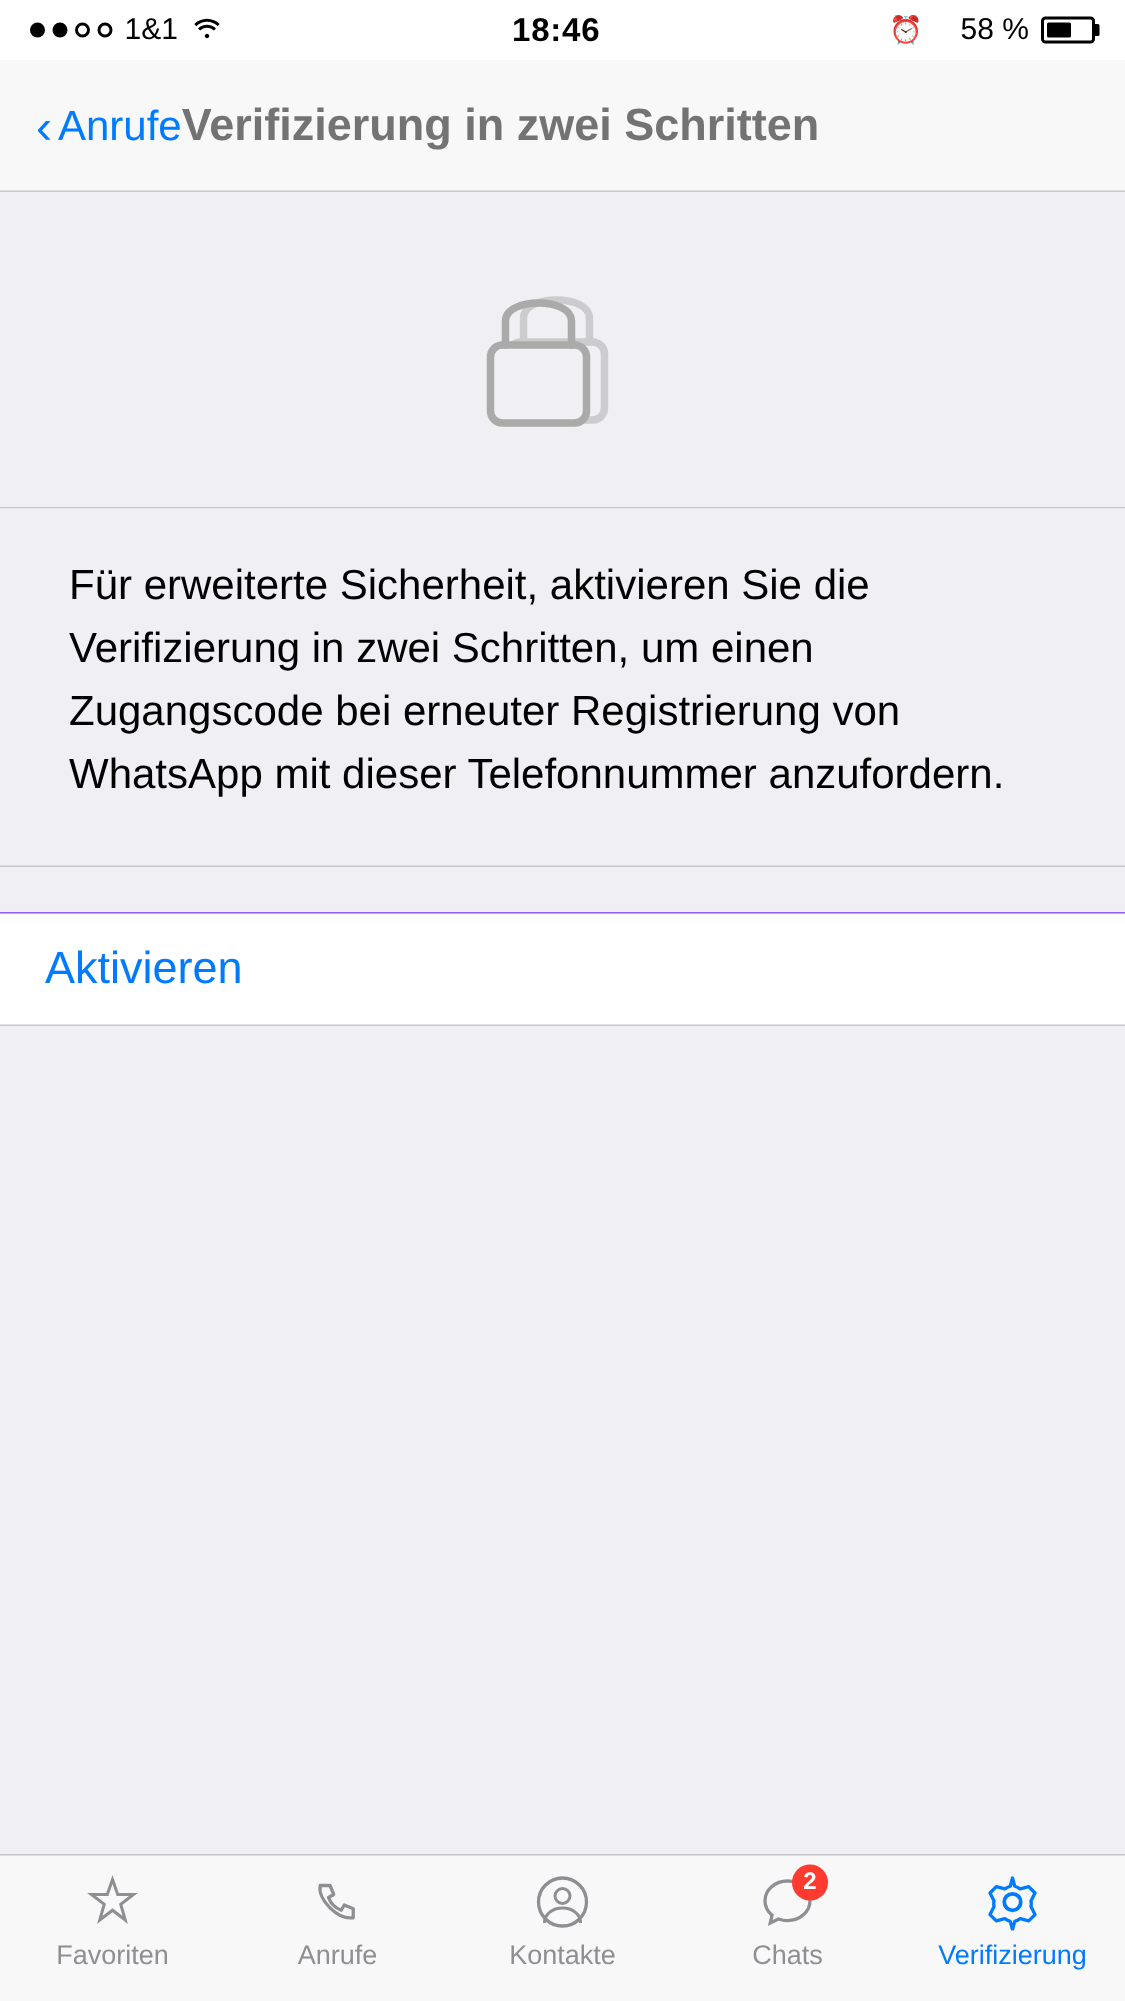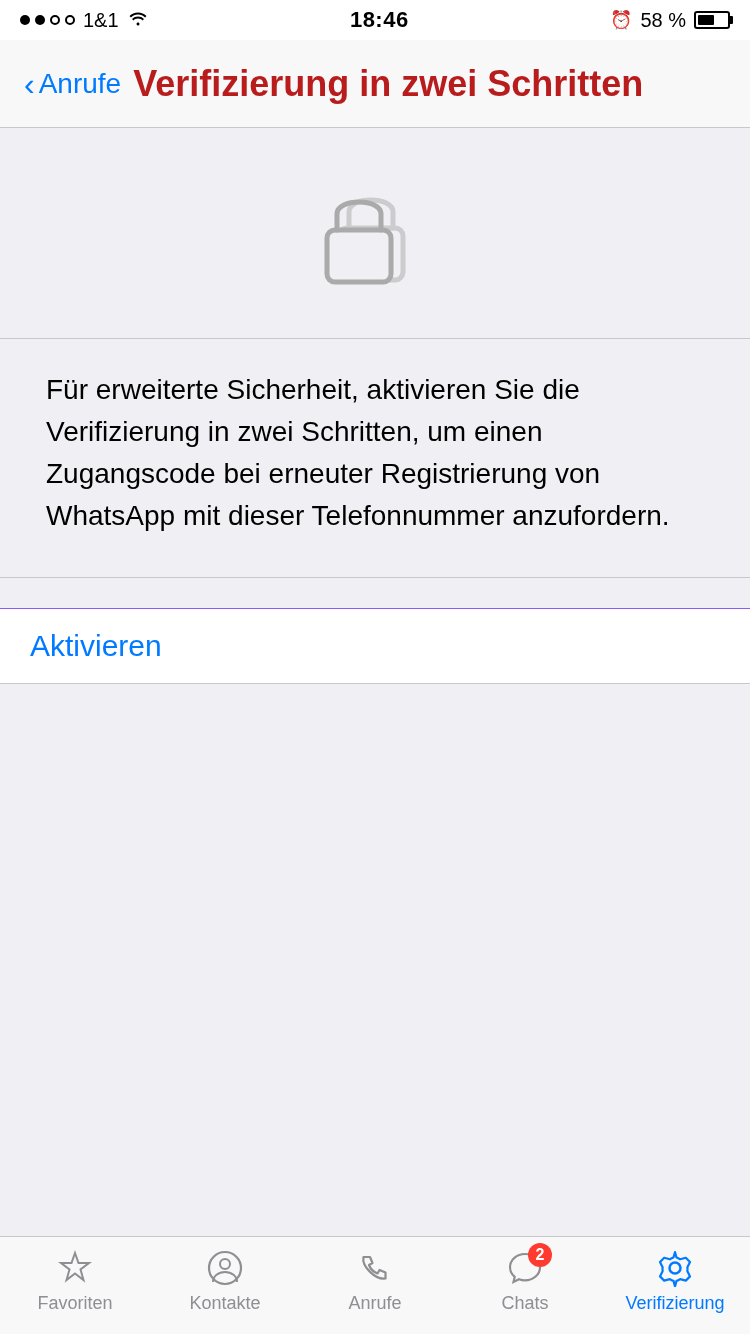--- a/index.html
+++ b/index.html
@@ -109,24 +109,23 @@
       white-space: nowrap;
     }
     .nav-back-chevron {
       font-size: 32px;
       line-height: 1;
     }
     .nav-back-text {
       font-size: 28px;
     }
     .nav-title {
-      font-size: 36px;
+      font-size: 30px;
       font-weight: 600;
-      color: #b91c1c;
-      margin-left: 12px;
+      color: #737373;
     }
 
     
     .content {
       background: #efeff4;
     }
 
     
     .lock-section {
       background: #efeff4;
@@ -255,21 +254,21 @@
       <svg width="22" height="16" viewBox="0 0 22 16">
         <path d="M11 12.5c0.828 0 1.5 0.672 1.5 1.5s-0.672 1.5-1.5 1.5-1.5-0.672-1.5-1.5 0.672-1.5 1.5-1.5z" fill="#000"></path>
         <path d="M11 8.5c1.8 0 3.4 0.73 4.57 1.9l1.42-1.42C15.35 7.34 13.27 6.5 11 6.5s-4.35 0.84-6 2.48l1.43 1.42C7.6 9.23 9.2 8.5 11 8.5z" fill="#000"></path>
         <path d="M11 4.5c2.76 0 5.26 1.12 7.07 2.93l1.41-1.41C17.37 3.9 14.34 2.5 11 2.5S4.63 3.9 2.52 6.02l1.41 1.41C5.74 5.62 8.24 4.5 11 4.5z" fill="#000"></path>
       </svg>
     </span>
   </div>
   <div class="status-center">18:46</div>
   <div class="status-right">
     <span>⏰</span>
-    <span style="font-size:20px;">58 %</span>
+    <span style="font-size:20px;margin-left:17px;">58 %</span>
     <div class="battery">
       <div class="battery-fill"></div>
     </div>
   </div>
 </div>
 
 <div class="nav-bar">
   <a class="nav-back">
     <span class="nav-back-chevron">‹</span>
     <span class="nav-back-text">Anrufe</span>
@@ -317,40 +316,40 @@
       <svg viewBox="0 0 38 38" fill="none" xmlns="http://www.w3.org/2000/svg">
         <polygon points="19,4 22.5,14 33,14 24.5,20.5 27.5,31 19,24.5 10.5,31 13.5,20.5 5,14 15.5,14" stroke="#8e8e93" stroke-width="2" fill="none"></polygon>
       </svg>
     </div>
     <span class="tab-label">Favoriten</span>
   </div>
 
   <div class="tab-item">
     <div class="tab-icon">
       <svg viewBox="0 0 38 38" fill="none" xmlns="http://www.w3.org/2000/svg">
+        <path d="M8 8h6l2.5 6-3.5 2c1.5 4 4.5 7 8.5 8.5l2-3.5 6 2.5v6c-10 1.5-24-12-22-21.5z" stroke="#8e8e93" stroke-width="2.2" fill="none" stroke-linejoin="round"></path>
+      </svg>
+    </div>
+    <span class="tab-label">Anrufe</span>
+  </div>
+
+  <div class="tab-item">
+    <div class="tab-icon">
+      <svg viewBox="0 0 38 38" fill="none" xmlns="http://www.w3.org/2000/svg">
         <circle cx="19" cy="19" r="16" stroke="#8e8e93" stroke-width="2.2" fill="none"></circle>
         <circle cx="19" cy="15" r="5" stroke="#8e8e93" stroke-width="2" fill="none"></circle>
         <path d="M7 33c0-6 5.4-10 12-10s12 4 12 10" stroke="#8e8e93" stroke-width="2" fill="none"></path>
       </svg>
     </div>
     <span class="tab-label">Kontakte</span>
   </div>
 
   <div class="tab-item">
     <div class="tab-icon">
       <svg viewBox="0 0 38 38" fill="none" xmlns="http://www.w3.org/2000/svg">
-        <path d="M8 8h6l2.5 6-3.5 2c1.5 4 4.5 7 8.5 8.5l2-3.5 6 2.5v6c-10 1.5-24-12-22-21.5z" stroke="#8e8e93" stroke-width="2.2" fill="none" stroke-linejoin="round"></path>
-      </svg>
-    </div>
-    <span class="tab-label">Anrufe</span>
-  </div>
-
-  <div class="tab-item">
-    <div class="tab-icon">
-      <svg viewBox="0 0 38 38" fill="none" xmlns="http://www.w3.org/2000/svg">
         <path d="M19 5C10.7 5 4 10.9 4 18.2c0 3.8 1.8 7.2 4.7 9.7L7.5 33l5.5-2.7C14.9 31 17 31.4 19 31.4c8.3 0 15-5.9 15-13.2S27.3 5 19 5z" stroke="#8e8e93" stroke-width="2.2" fill="none"></path>
       </svg>
       <div class="badge">2</div>
     </div>
     <span class="tab-label">Chats</span>
   </div>
 
   <div class="tab-item">
     <div class="tab-icon">
       <svg viewBox="0 0 38 38" fill="none" xmlns="http://www.w3.org/2000/svg">

